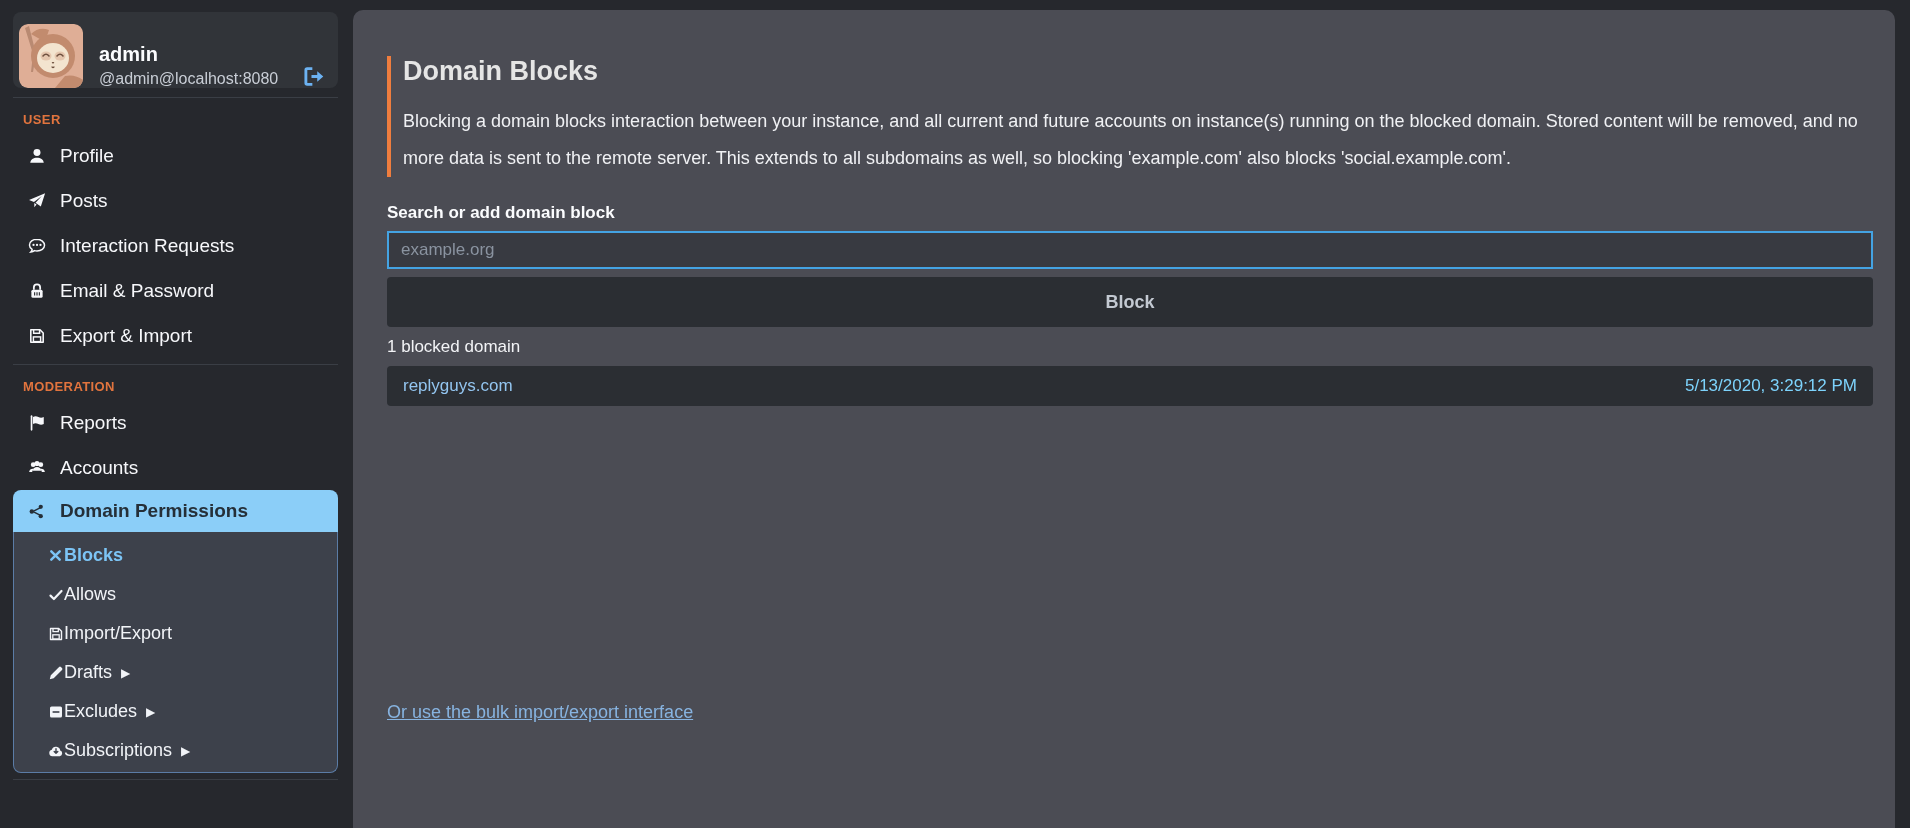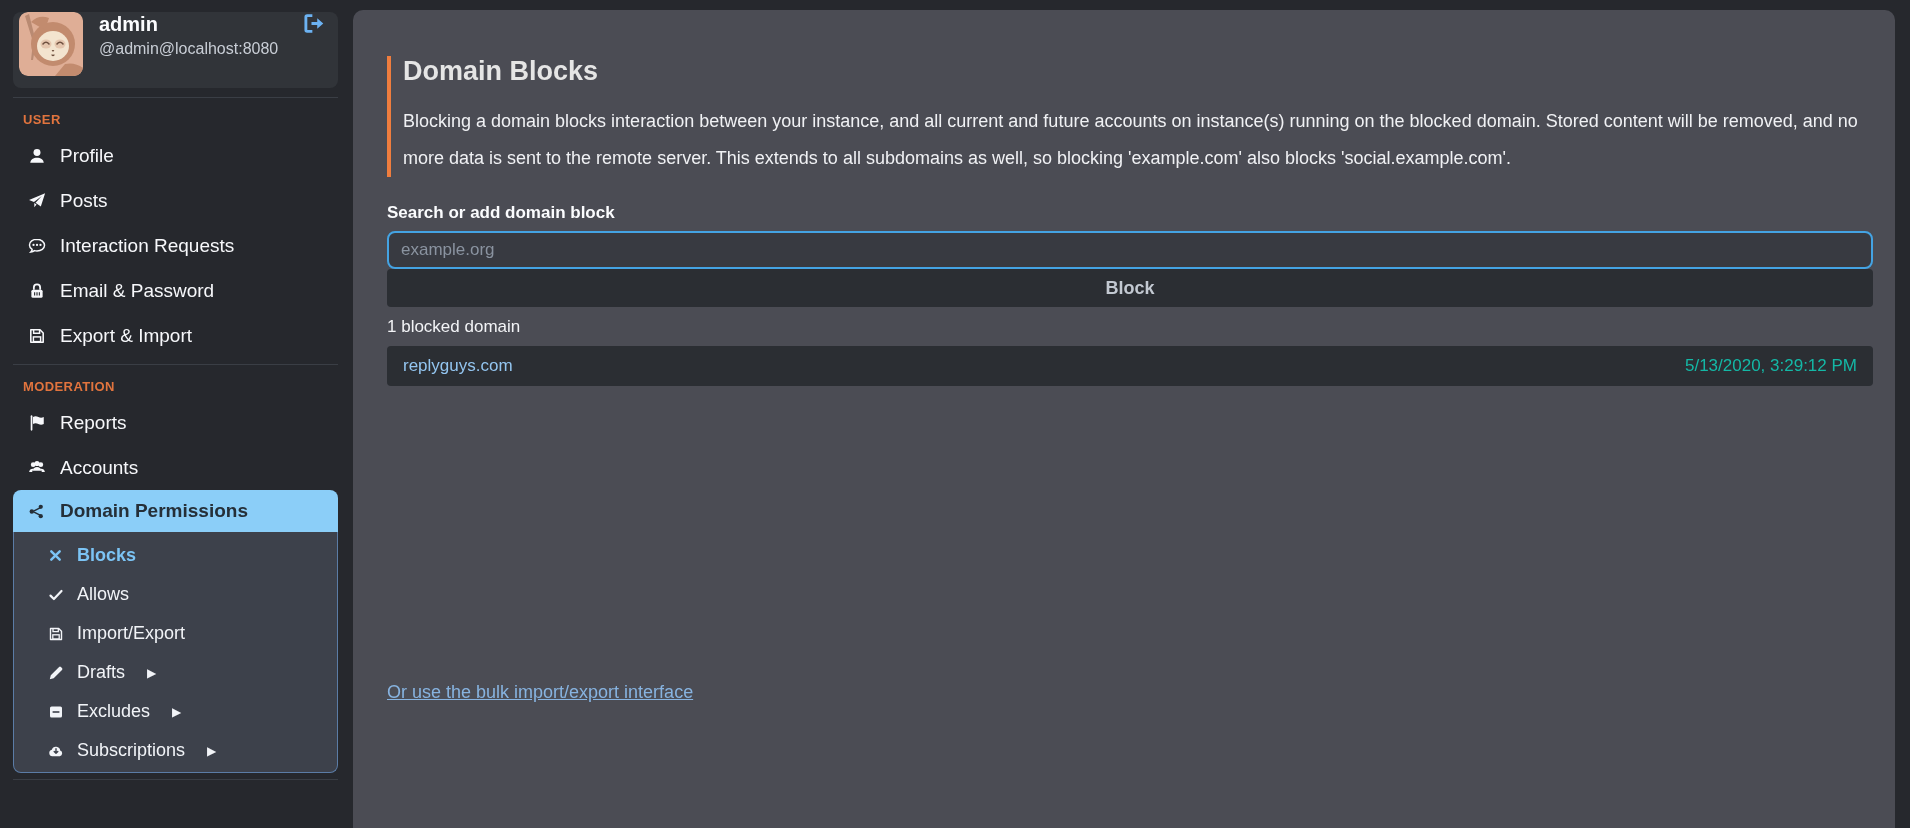--- a/index.html
+++ b/index.html
@@ -10,21 +10,21 @@
     display:flex;
     color:#f4f5f8;
   }
   
   .sidebar{
     width:353px;flex-shrink:0;box-sizing:border-box;
     padding:12px 15px 0 13px;
   }
   .profile-card{
     width:325px;height:76px;background:#313439;border-radius:8px;
-    display:flex;align-items:flex-start;box-sizing:border-box;cursor:pointer;
+    display:flex;align-items:flex-end;box-sizing:border-box;cursor:pointer;
   }
   .avatar{width:64px;height:64px;margin-left:6px;border-radius:8px;flex-shrink:0;}
   .uinfo{margin-left:16px;min-width:0;}
   .uname{font-size:20px;font-weight:bold;color:#fbfcfe;line-height:1.2;}
   .uhandle{font-size:16px;color:#c9ced6;margin-top:4px;}
   .logout{margin-left:auto;margin-right:13px;width:23px;height:23px;color:#6cb2f2;cursor:pointer;flex-shrink:0;}
   .divider{height:1px;background:#3a3e45;margin-top:9px;}
   .divider.mid{margin-top:6px;}
   .section-label{
     padding:14px 10px 6px 10px;font-size:13px;font-weight:bold;
@@ -37,21 +37,21 @@
   .nav-item .ic{width:19px;height:19px;flex-shrink:0;display:flex;align-items:center;justify-content:center;}
   .nav-item.active-parent{
     height:42px;background:#8bcef8;color:#252f38;font-weight:bold;
     border-radius:8px 8px 0 0;
   }
   .submenu{
     border:1px solid #5b7ca6;border-top:none;border-radius:0 0 8px 8px;
     background:#3d414b;box-sizing:border-box;padding:4px 0 2px 0;
   }
   .sub-item{
-    height:39px;display:flex;align-items:center;gap:13px;
+    height:39px;display:flex;align-items:center;
     padding-left:33px;font-size:18px;color:#f2f4f8;cursor:pointer;
   }
   .sub-item .ic{width:17px;height:17px;flex-shrink:0;display:flex;align-items:center;justify-content:center;}
   .sub-item.active{color:#7cc4f5;font-weight:bold;}
   .caret{font-size:12px;margin-left:9px;color:#f2f4f8;}
   
   .panel{
     flex:1;margin:10px 15px 0 0;background:#4b4c54;
     border-radius:10px 10px 0 0;box-sizing:border-box;
     padding:46px 22px 0 34px;
@@ -59,39 +59,39 @@
   .intro{border-left:4px solid #ef7d3e;padding-left:12px;}
   .intro h1{margin:0 0 16px 0;font-size:27px;font-weight:bold;color:#e5e5e5;}
   .intro p{margin:0;font-size:18px;line-height:37px;color:#f0f1f4;}
   a.doc-link{
     display:inline-block;margin-top:8px;font-size:16px;
     color:#7ba6d8;text-decoration:underline;cursor:pointer;
   }
   .form-label{margin:26px 0 8px 0;font-size:17px;font-weight:bold;color:#fbfcfe;}
   .search-input{
     display:block;width:100%;height:38px;box-sizing:border-box;
-    background:#383a41;border:2px solid #44a3e3;border-radius:8px;
+    background:#383a41;border:2px solid #44a3e3;border-radius:0;
     padding:0 12px;font-size:17px;color:#e8eaee;outline:none;
     font-family:"Liberation Sans","DejaVu Sans",sans-serif;
   }
   .search-input::placeholder{color:#8a93a0;}
   .block-btn{
-    display:block;width:100%;height:38px;border:none;
+    display:block;width:100%;height:50px;margin-top:8px;border:none;
     background:#2b2e33;border-radius:4px;color:#c3c9d2;
     font-size:18px;font-weight:bold;cursor:pointer;
     font-family:"Liberation Sans","DejaVu Sans",sans-serif;
   }
   .count{margin:10px 0 9px 0;font-size:17px;color:#f2f3f6;}
   .domain-row{
     height:40px;background:#2b2e33;border-radius:4px;
     display:flex;align-items:center;justify-content:space-between;
     padding:0 16px;cursor:pointer;
   }
   .domain-row .dom{color:#93c5f0;font-size:17px;text-decoration:none;}
-  .domain-row .date{color:#14b8a6;font-size:17px;}
+  .domain-row .date{color:#7dd3fc;font-size:17px;}
   a.bulk-link{
     display:inline-block;margin-top:296px;font-size:18px;
     color:#87b3e0;text-decoration:underline;cursor:pointer;
   }
   svg{display:block;}
 </style>
 </head>
 <body>
 
 <aside class="sidebar">

